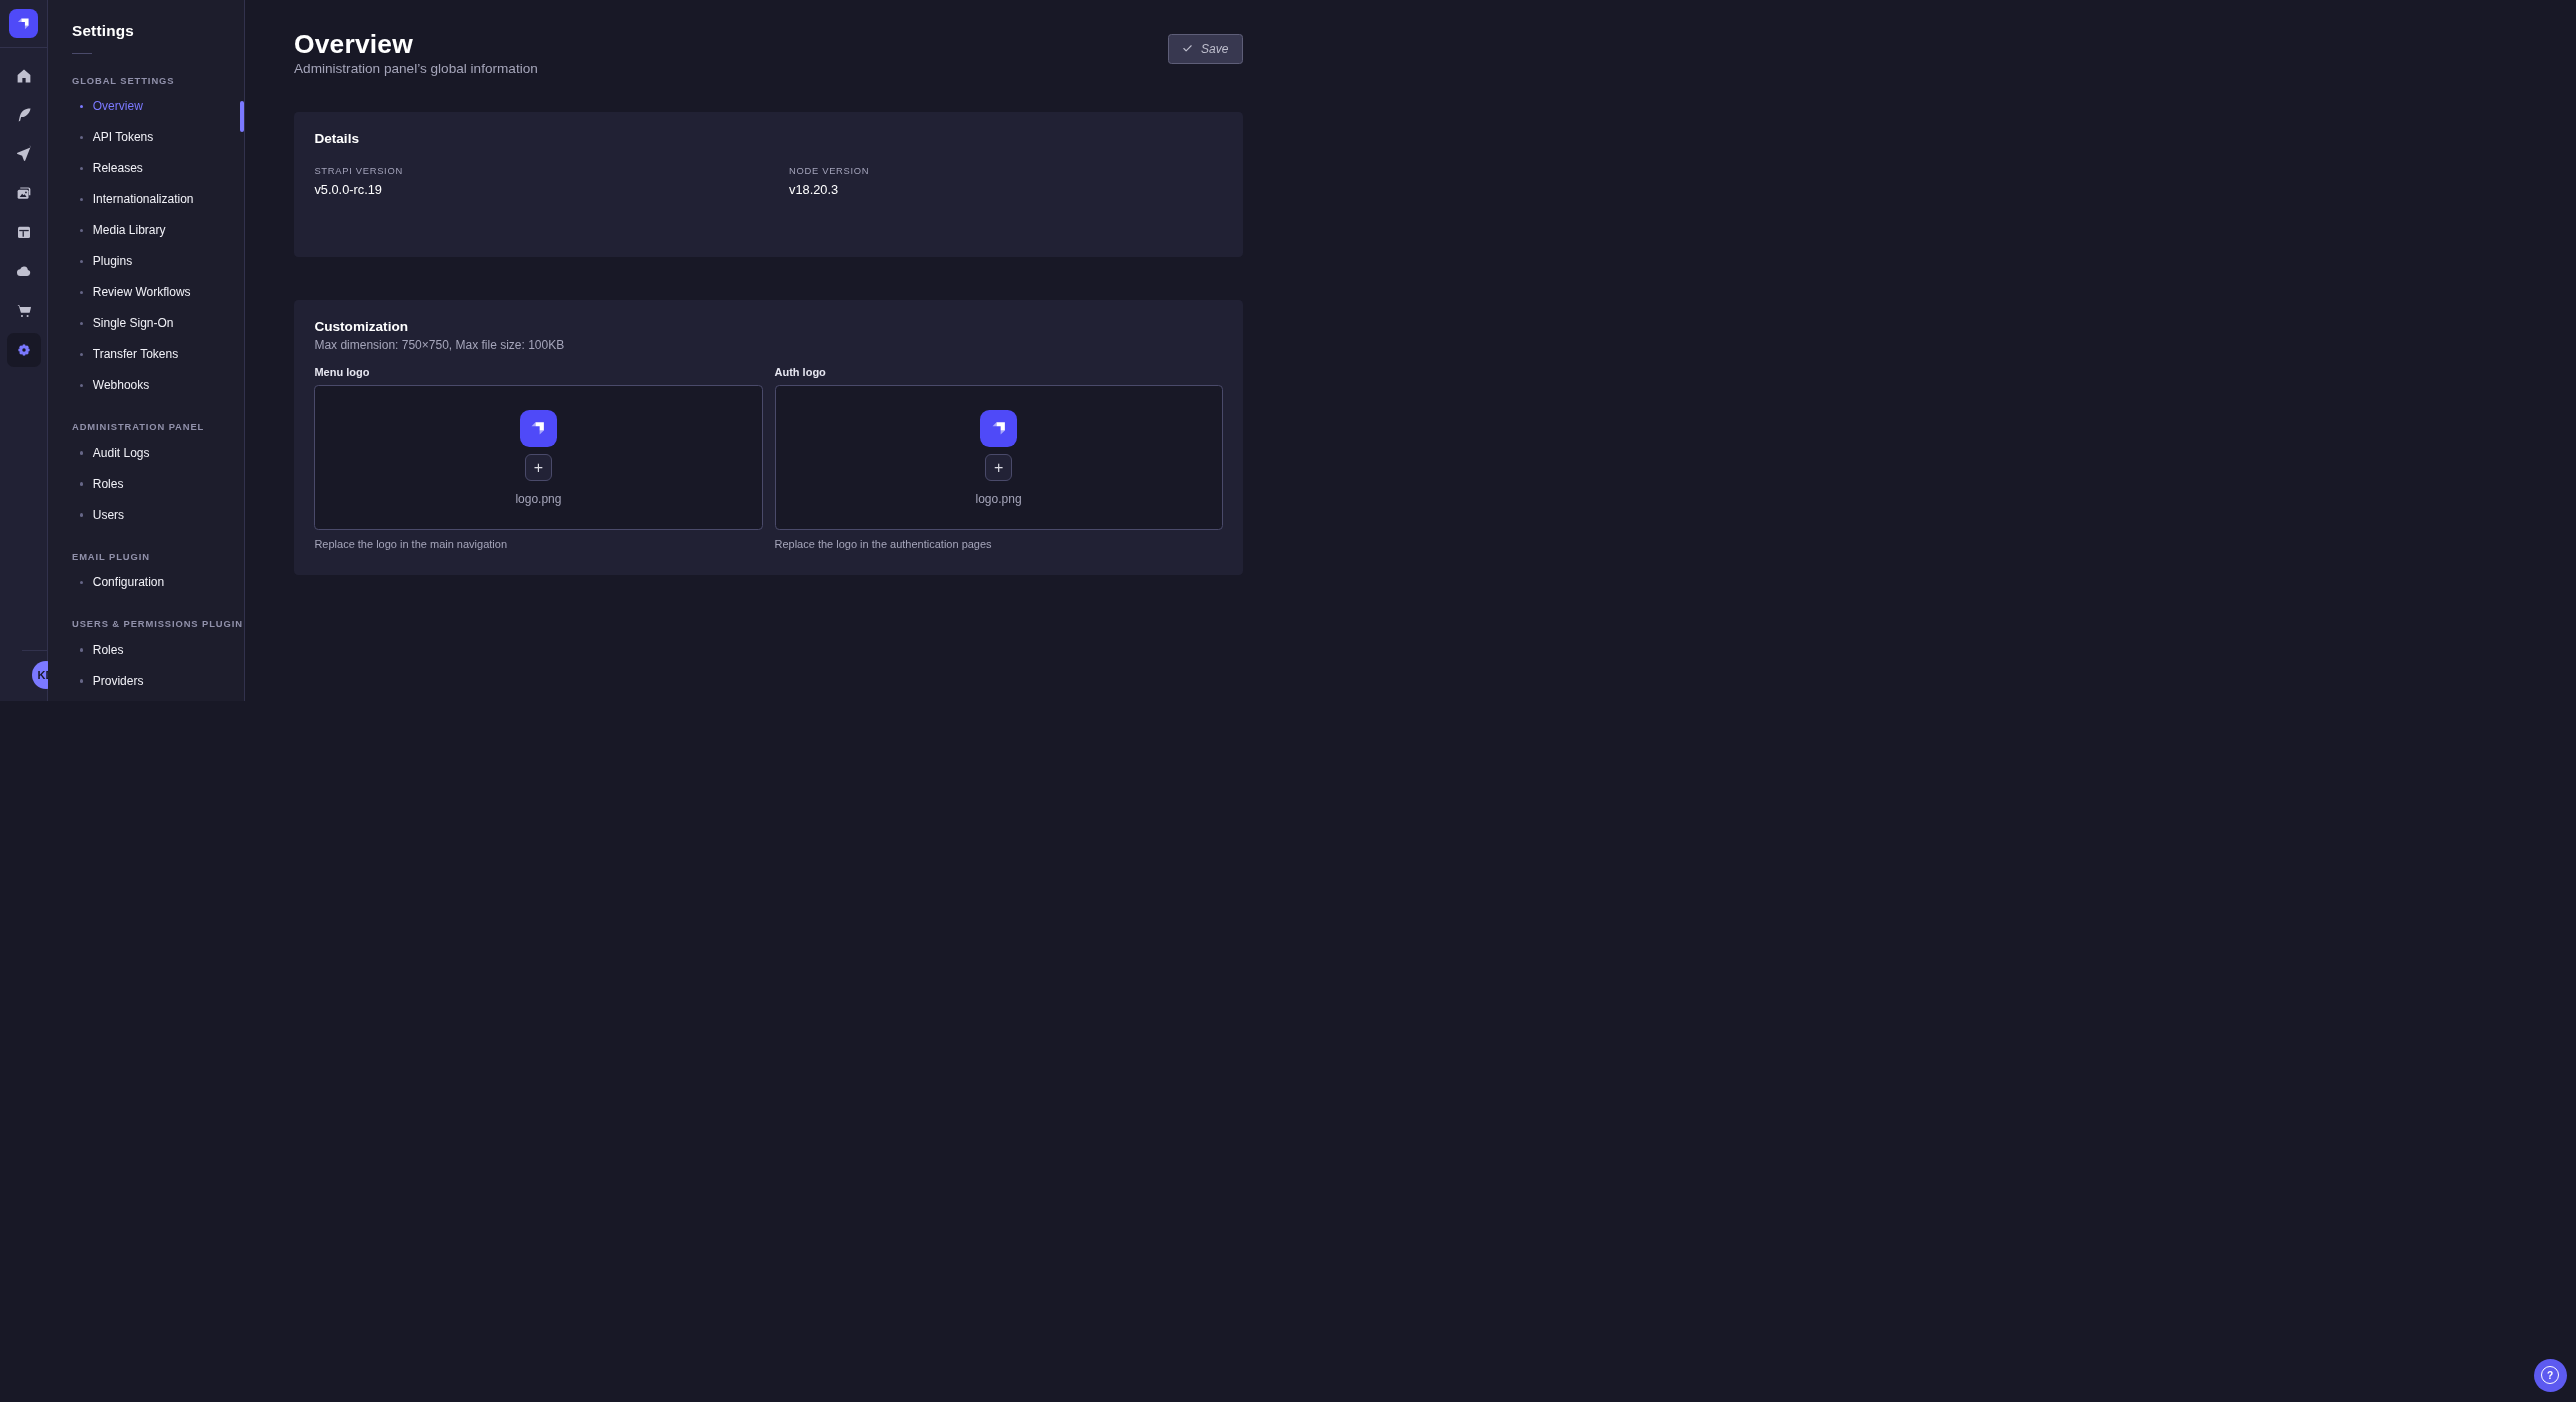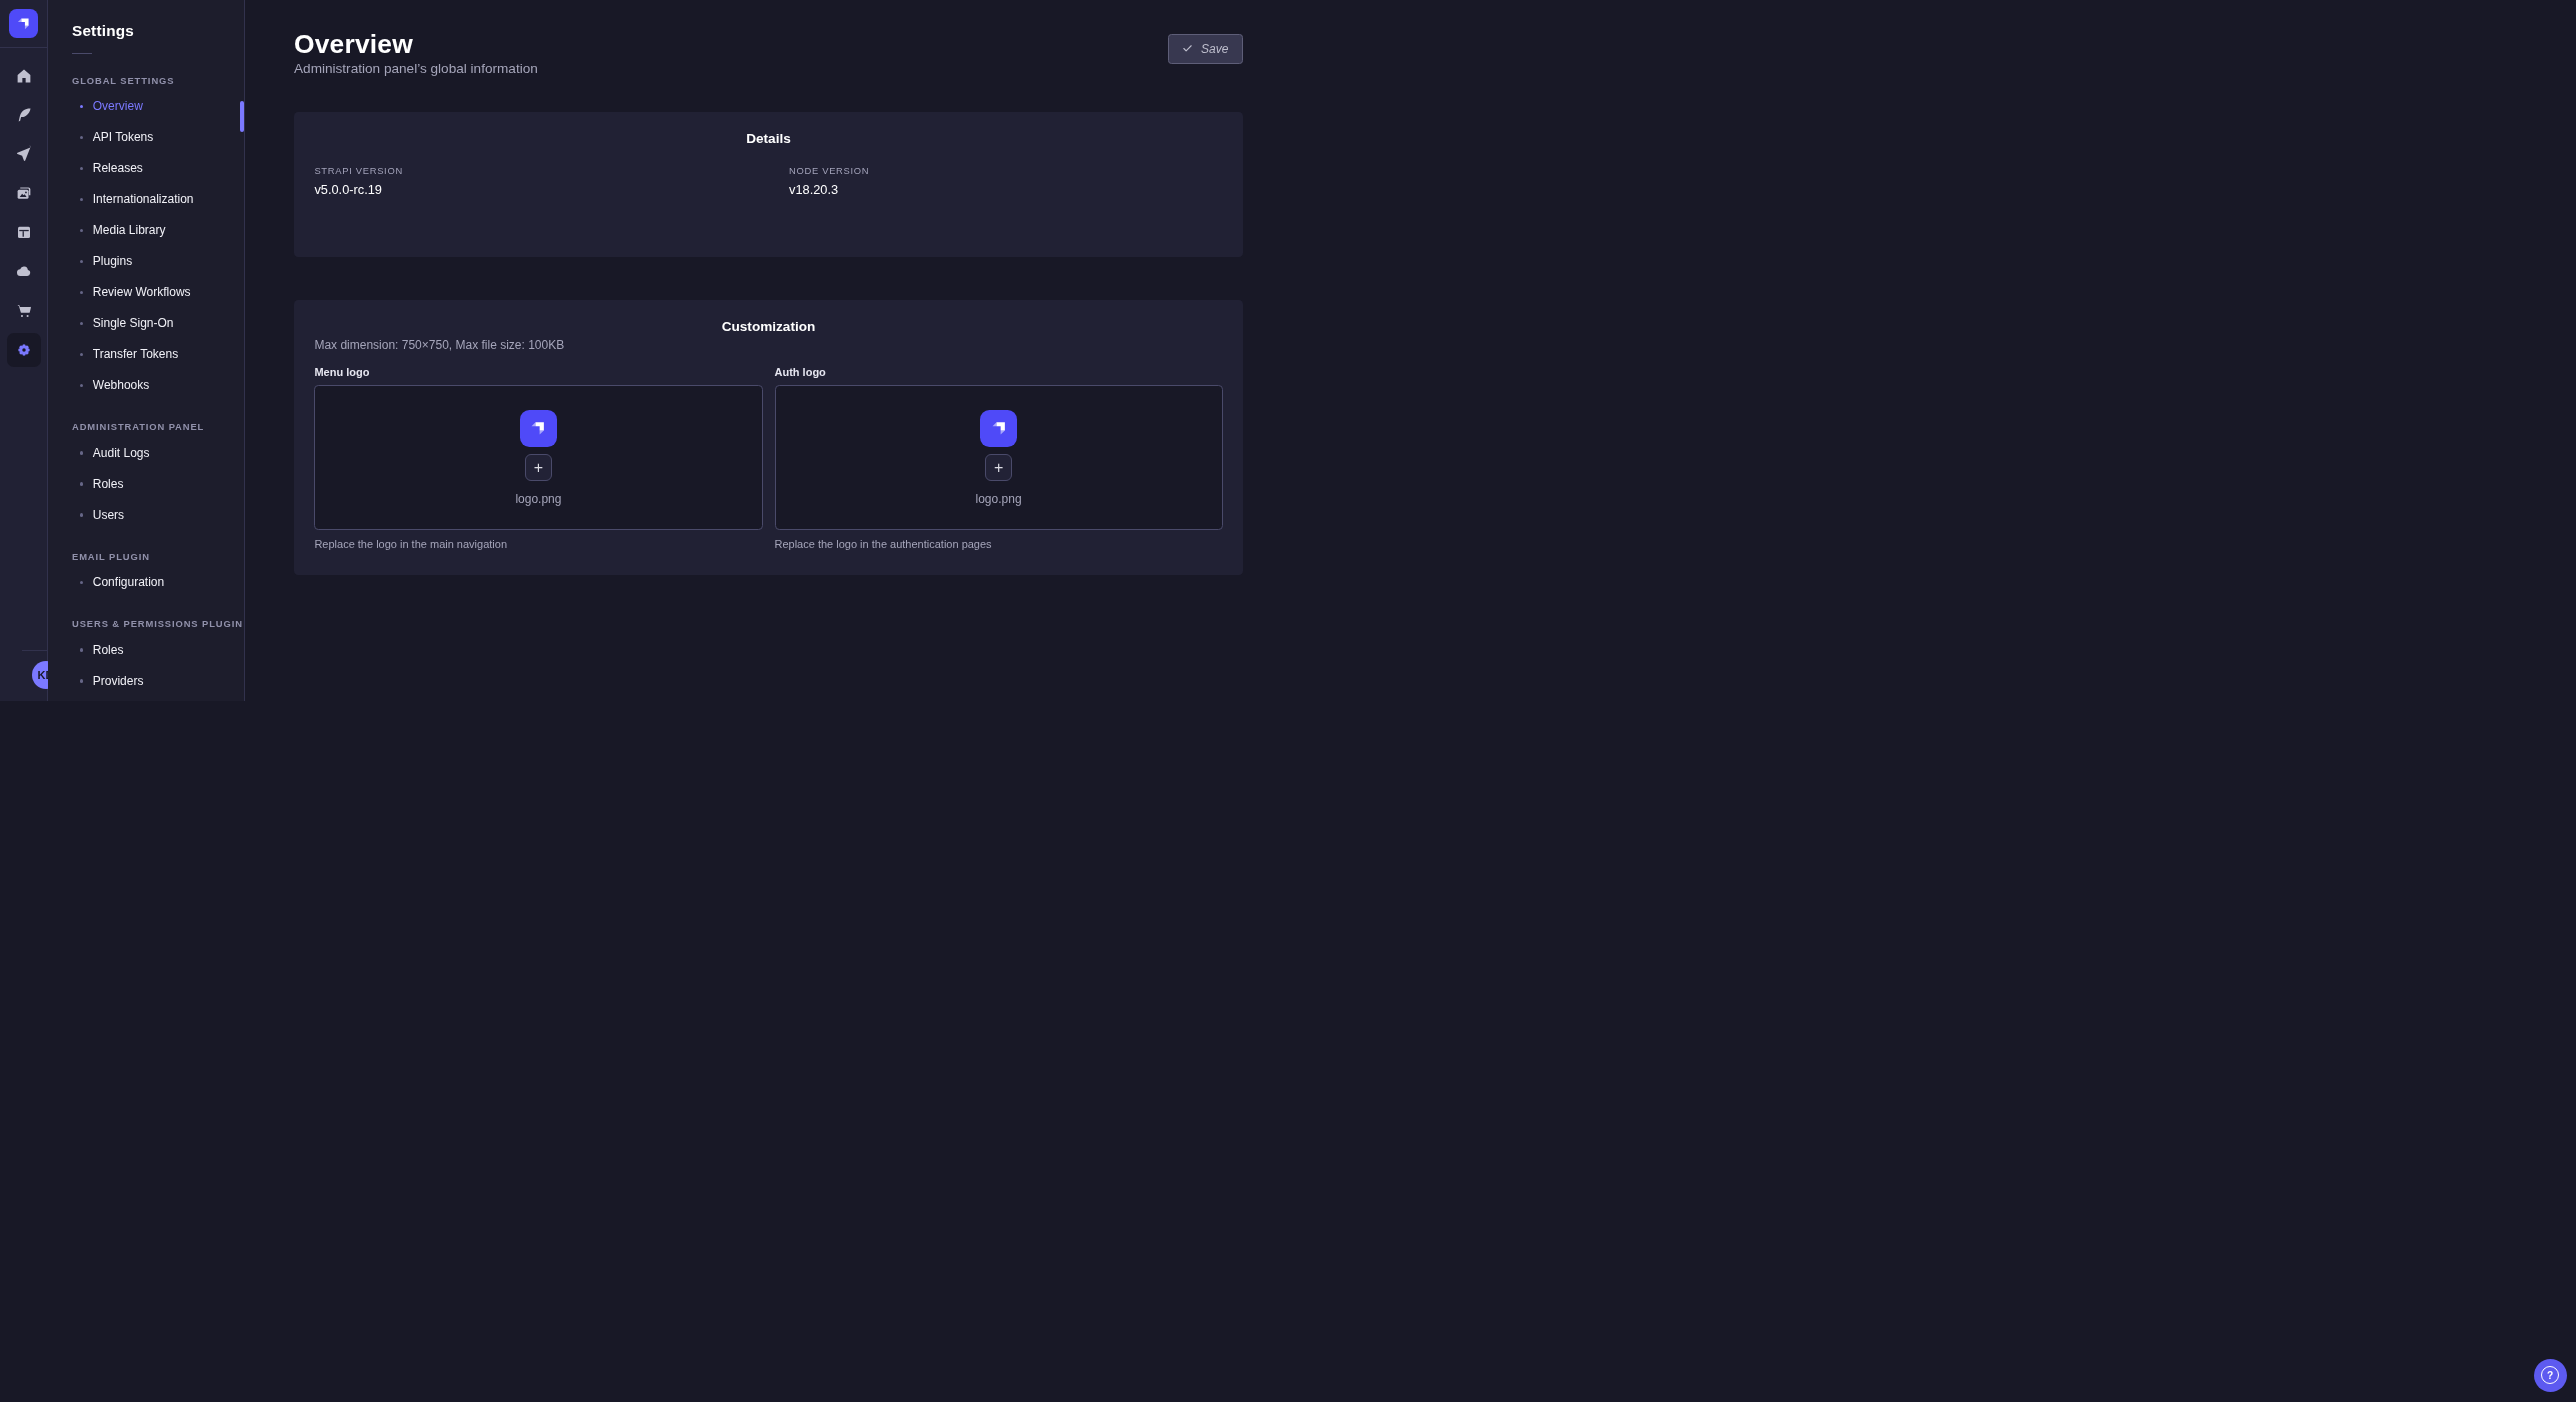--- a/index.html
+++ b/index.html
@@ -51,21 +51,21 @@
   .page-subtitle { margin-top:1px; font-size:13.6px; color:#a5a5ba; }
   .save-btn { margin-top:5.1px; display:flex; align-items:center; gap:7.7px;
               background:#383850; border:0.9px solid #5e5e78; border-radius:3.4px;
               padding:6.8px 13.6px; color:#bebecd; font-size:12px; cursor:pointer;
               font-family:inherit;font-style:italic; }
   .save-btn svg { width:11px; height:11px; stroke:#bebecd; fill:none; stroke-width:2.4;
                   stroke-linecap:round; stroke-linejoin:round; }
   
   .card { background:#212134; border-radius:4.3px; margin-top:36px; padding:19px 20.4px 25.6px; }
   .card + .card { margin-top:43px; }
-  .card-heading { font-size:13.6px; font-weight:700;text-align:center; }
+  .card-heading { font-size:13.6px; font-weight:700; }
   .details-grid { display:grid; grid-template-columns:1fr 1fr; column-gap:41px; row-gap:34px;
                   margin-top:19px; }
   .f-label { font-size:9.4px; font-weight:400; letter-spacing:0.7px; color:#a3a3ba; }
   .f-value { margin-top:6px; font-size:12.8px; color:#fff; }
   .pricing-link { margin-top:15.3px; display:inline-flex; align-items:center; gap:7.7px;
                   color:#7b79ff; font-size:12.8px; text-decoration:none; cursor:pointer; }
   .pricing-link svg { width:12px; height:12px; stroke:#7b79ff; fill:none; stroke-width:2;
                       stroke-linecap:round; stroke-linejoin:round; }
   .card-sub { margin-top:4.3px; font-size:12px; color:#a5a5ba; }
   .uploads { display:grid; grid-template-columns:1fr 1fr; gap:12px; margin-top:14.5px; }

